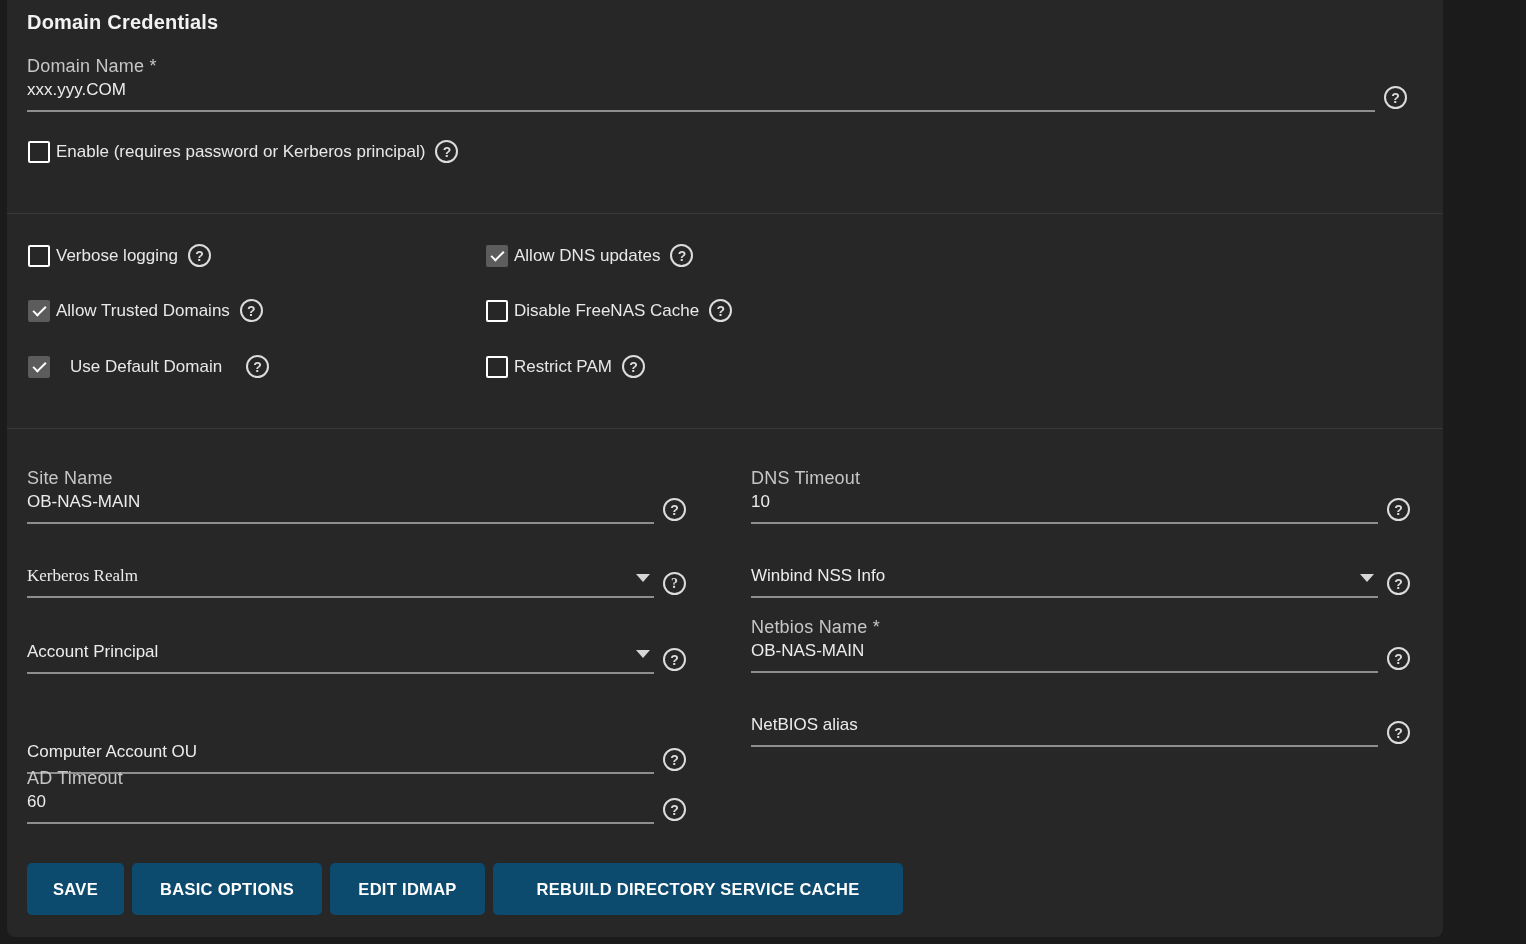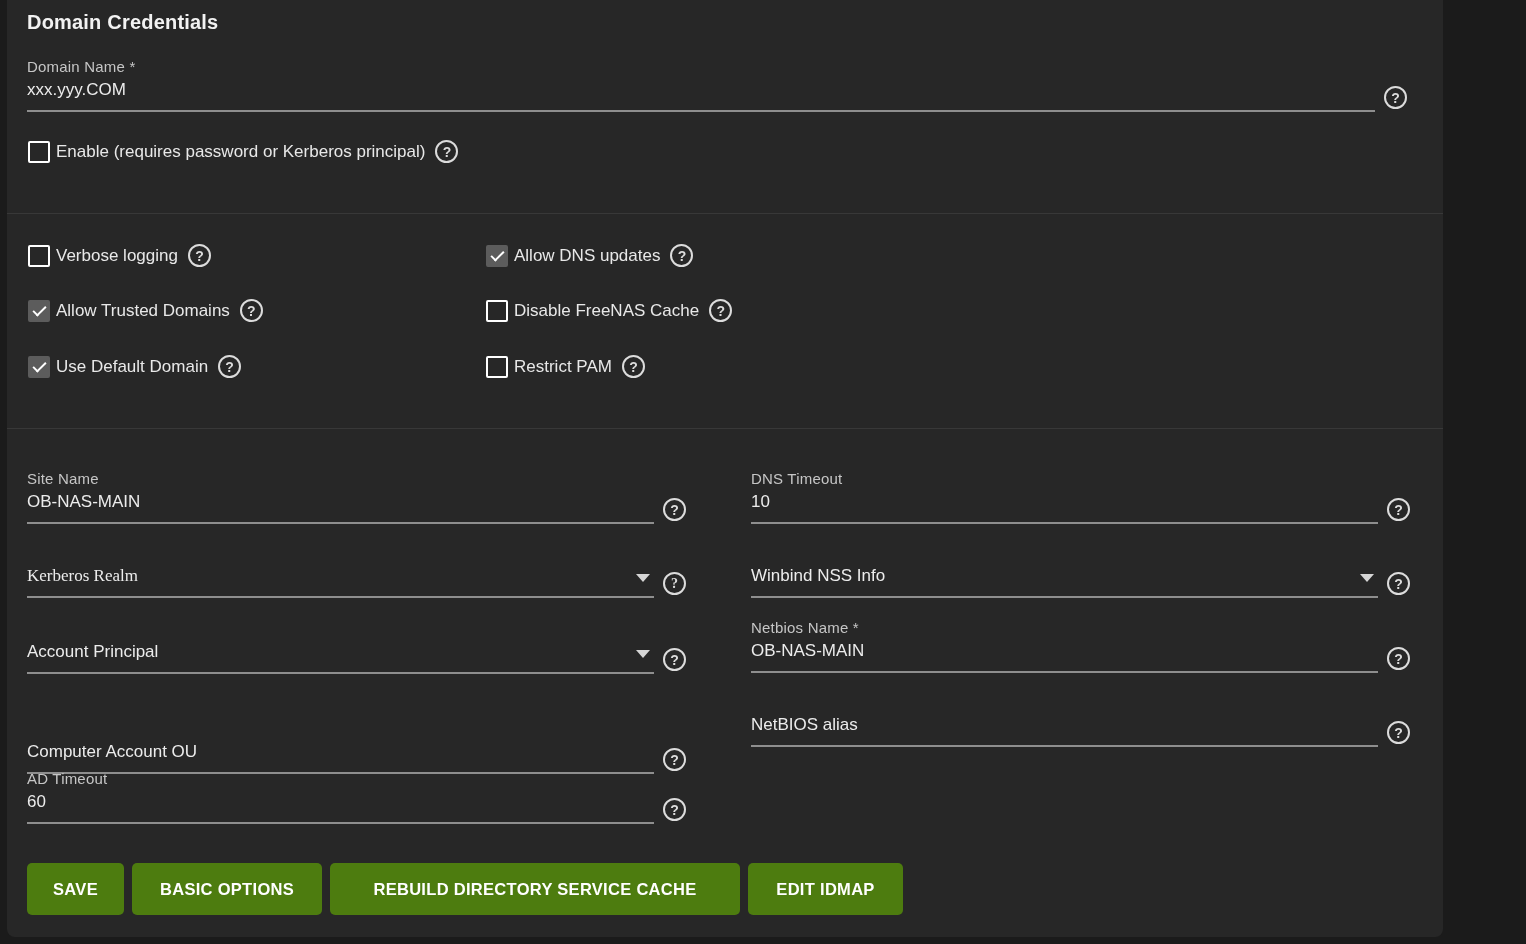--- a/index.html
+++ b/index.html
@@ -18,21 +18,21 @@
   }
   .page-title {
     position:absolute; left:20px; top:11px;
     font-size:20px; font-weight:bold; color:#f2f2f2; letter-spacing:0.2px;
   }
   .divider {
     position:absolute; left:0; width:100%; height:1px; background:#383838;
   }
   
   .field { position:absolute; }
-  .flabel { font-size:15px; color:#c6c6c6; line-height:15px; margin-bottom:6px; letter-spacing:0.2px; }
+  .flabel { font-size:18px; color:#c6c6c6; line-height:15px; margin-bottom:6px; letter-spacing:0.2px; }
   .frow { display:flex; align-items:flex-end; }
   .finput {
     flex:1; display:flex; align-items:flex-end;
     font-size:17px; line-height:20px; color:#ececec;
     padding-bottom:10px; border-bottom:2px solid #8e8e8e;
   }
   .finput .ftext { flex:1; white-space:nowrap; overflow:hidden; }
   .dd-arrow {
     width:0; height:0; margin:0 4px 4px 8px;
     border-left:7px solid transparent; border-right:7px solid transparent;
@@ -57,21 +57,21 @@
     width:11px; height:5px;
     border-left:2px solid #ffffff; border-bottom:2px solid #ffffff;
     transform:rotate(-45deg);
   }
   .cblabel { font-size:17px; color:#e8e8e8; margin-left:6px; }
   .cbrow .help { margin-bottom:0; margin-left:10px; }
   
   .btnrow { position:absolute; left:20px; top:863px; display:flex; gap:8px; }
   .btn {
     height:52px; border:none; border-radius:5px;
-    background:#4d7c0f; color:#ffffff;
+    background:#0c4a6e; color:#ffffff;
     font-family:"Liberation Sans", sans-serif;
     font-size:16.5px; font-weight:bold; letter-spacing:0.3px;
     display:flex; align-items:center; justify-content:center;
     cursor:pointer;
   }
 </style>
 </head>
 <body>
 
 <div class="panel">
@@ -99,21 +99,21 @@
   <div class="cbrow" style="left:21px; top:244px;">
     <span class="cb"></span>
     <span class="cblabel">Verbose logging</span>
     <span class="help">?</span>
   </div>
   <div class="cbrow" style="left:21px; top:299px;">
     <span class="cb checked"></span>
     <span class="cblabel">Allow Trusted Domains</span>
     <span class="help">?</span>
   </div>
-  <div class="cbrow" style="left:21px; top:355px;">
+  <div class="cbrow" style="left:21px; top:355px;gap:14px;">
     <span class="cb checked"></span>
     <span class="cblabel">Use Default Domain</span>
     <span class="help">?</span>
   </div>
 
   <div class="cbrow" style="left:479px; top:244px;">
     <span class="cb checked"></span>
     <span class="cblabel">Allow DNS updates</span>
     <span class="help">?</span>
   </div>
@@ -210,17 +210,17 @@
       <div class="finput">
         <span class="ftext">60</span>
       </div>
       <span class="help">?</span>
     </div>
   </div>
 
   <div class="btnrow">
     <button class="btn" style="width:97px;">SAVE</button>
     <button class="btn" style="width:190px;">BASIC OPTIONS</button>
+    <button class="btn" style="width:155px;">EDIT IDMAP</button>
     <button class="btn" style="width:410px;">REBUILD DIRECTORY SERVICE CACHE</button>
-    <button class="btn" style="width:155px;">EDIT IDMAP</button>
   </div>
 
 </div>
 
 </body></html>

